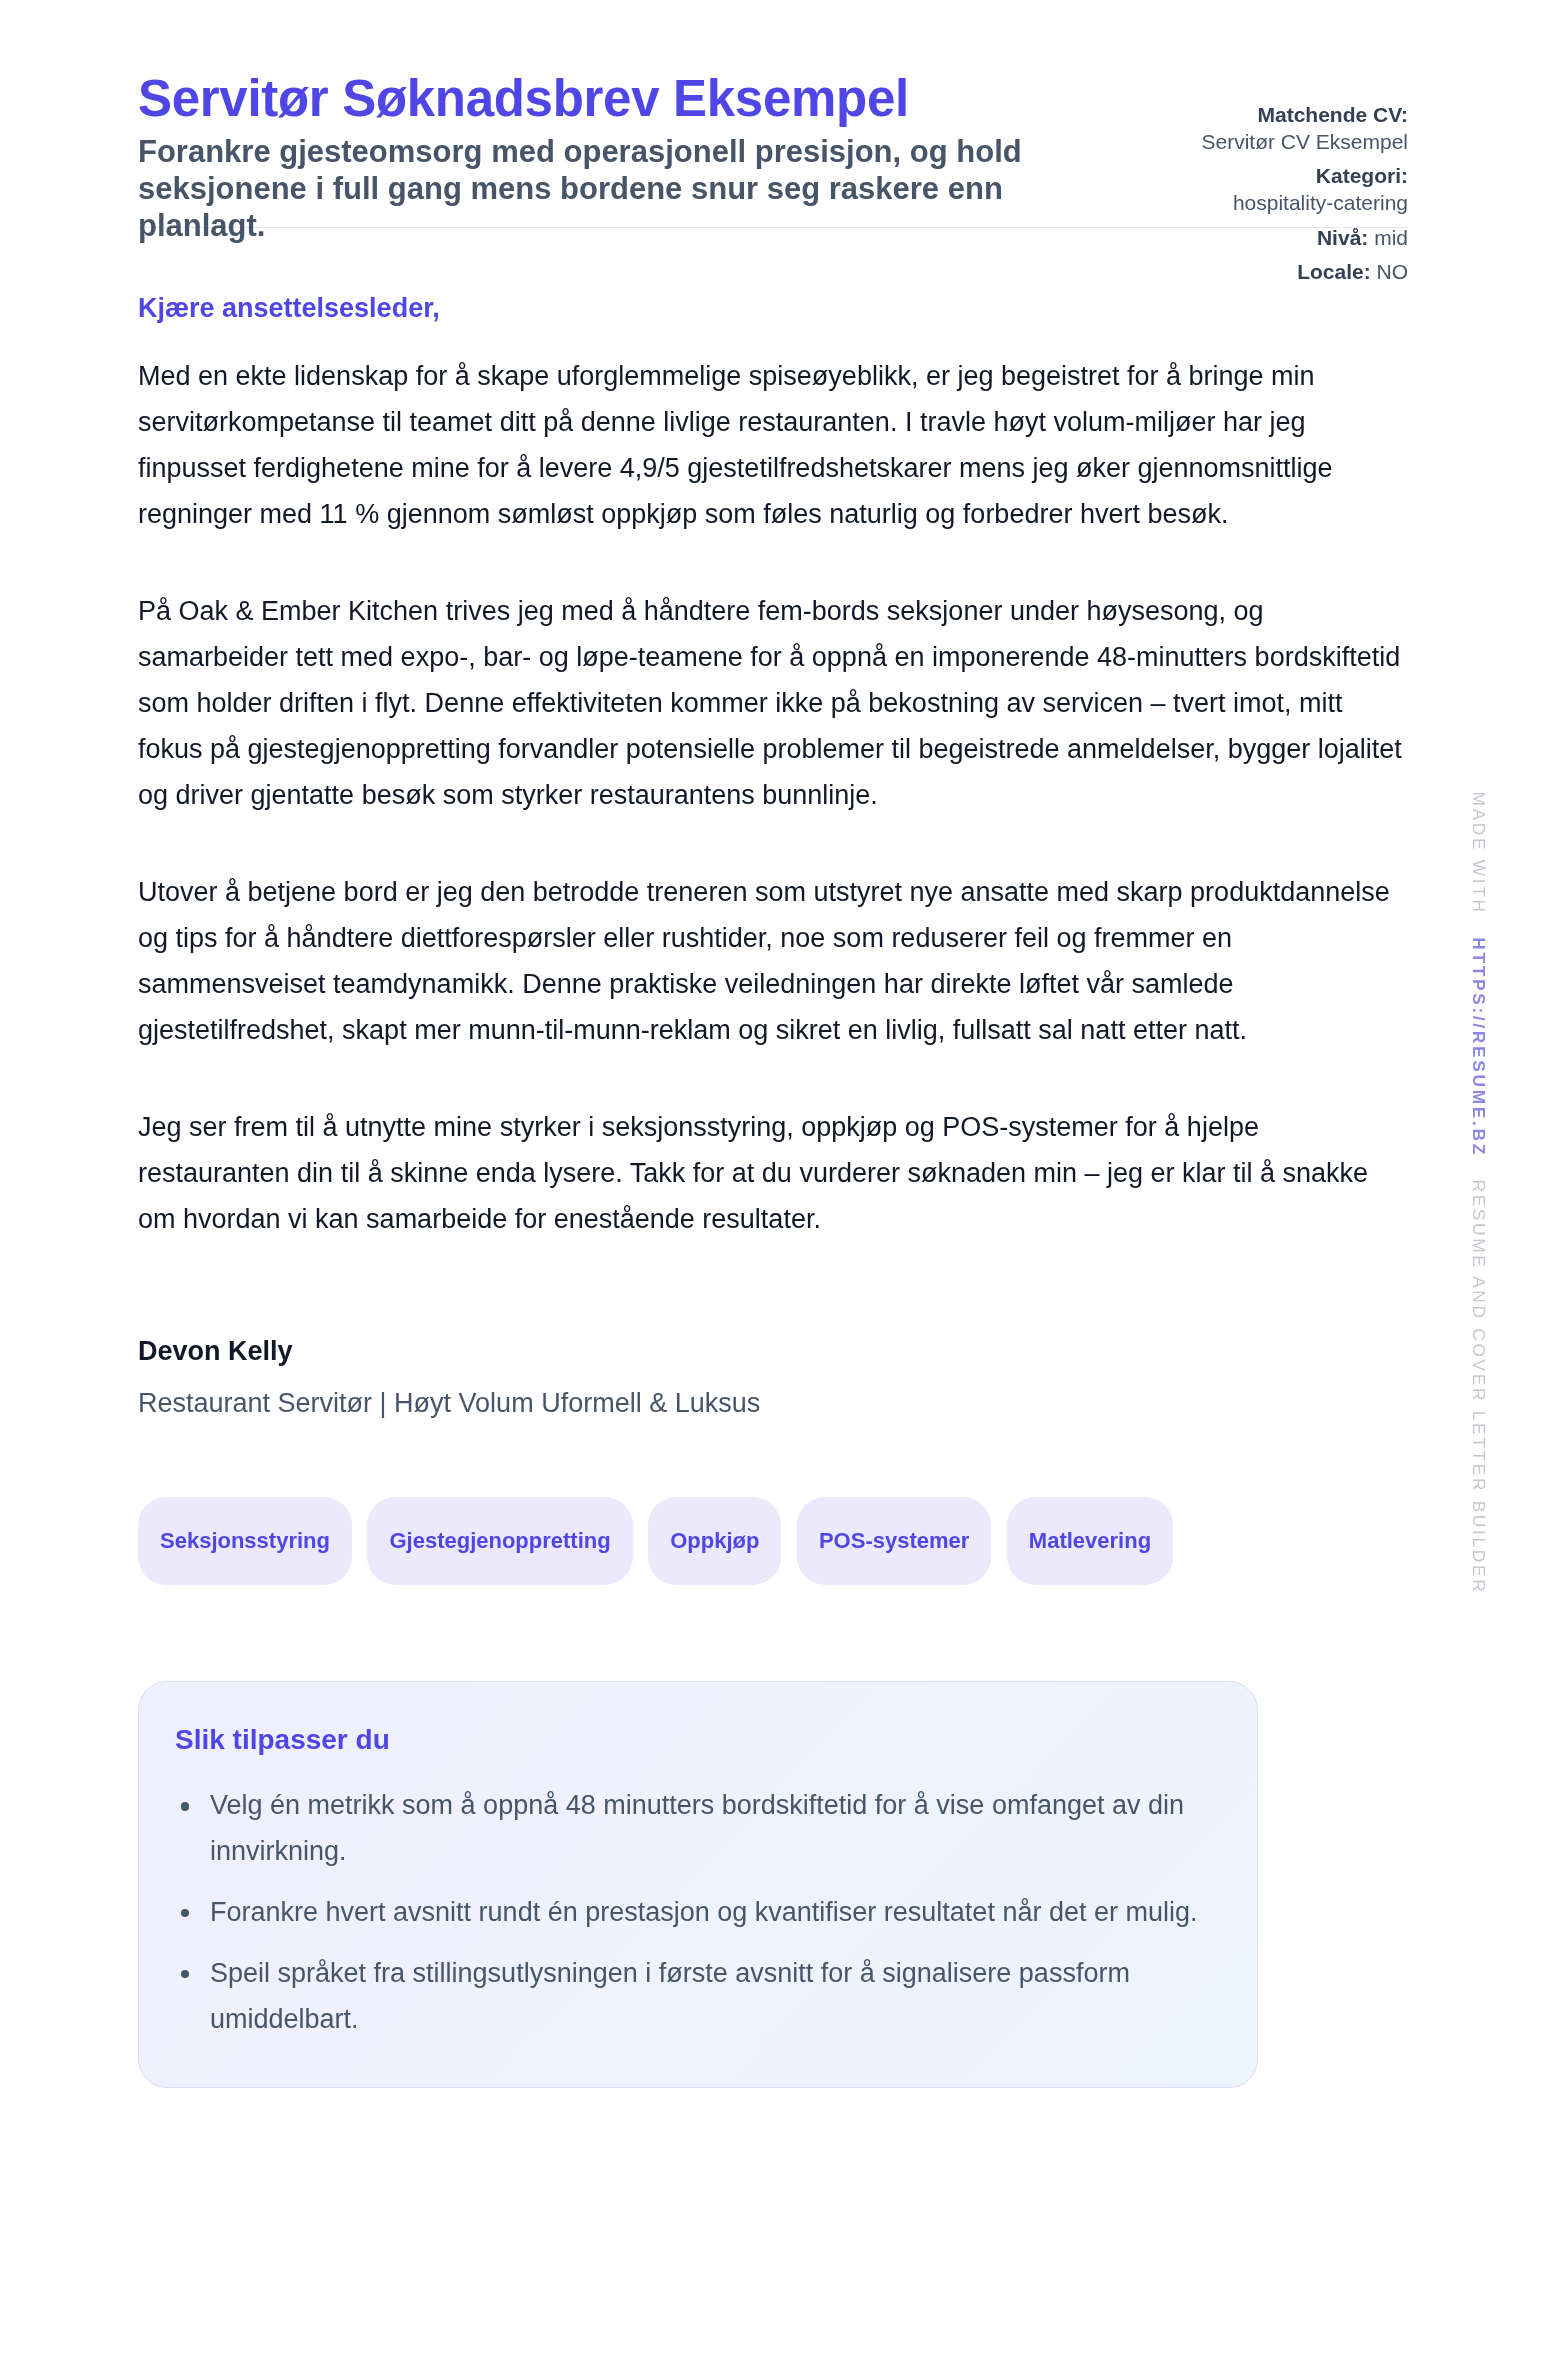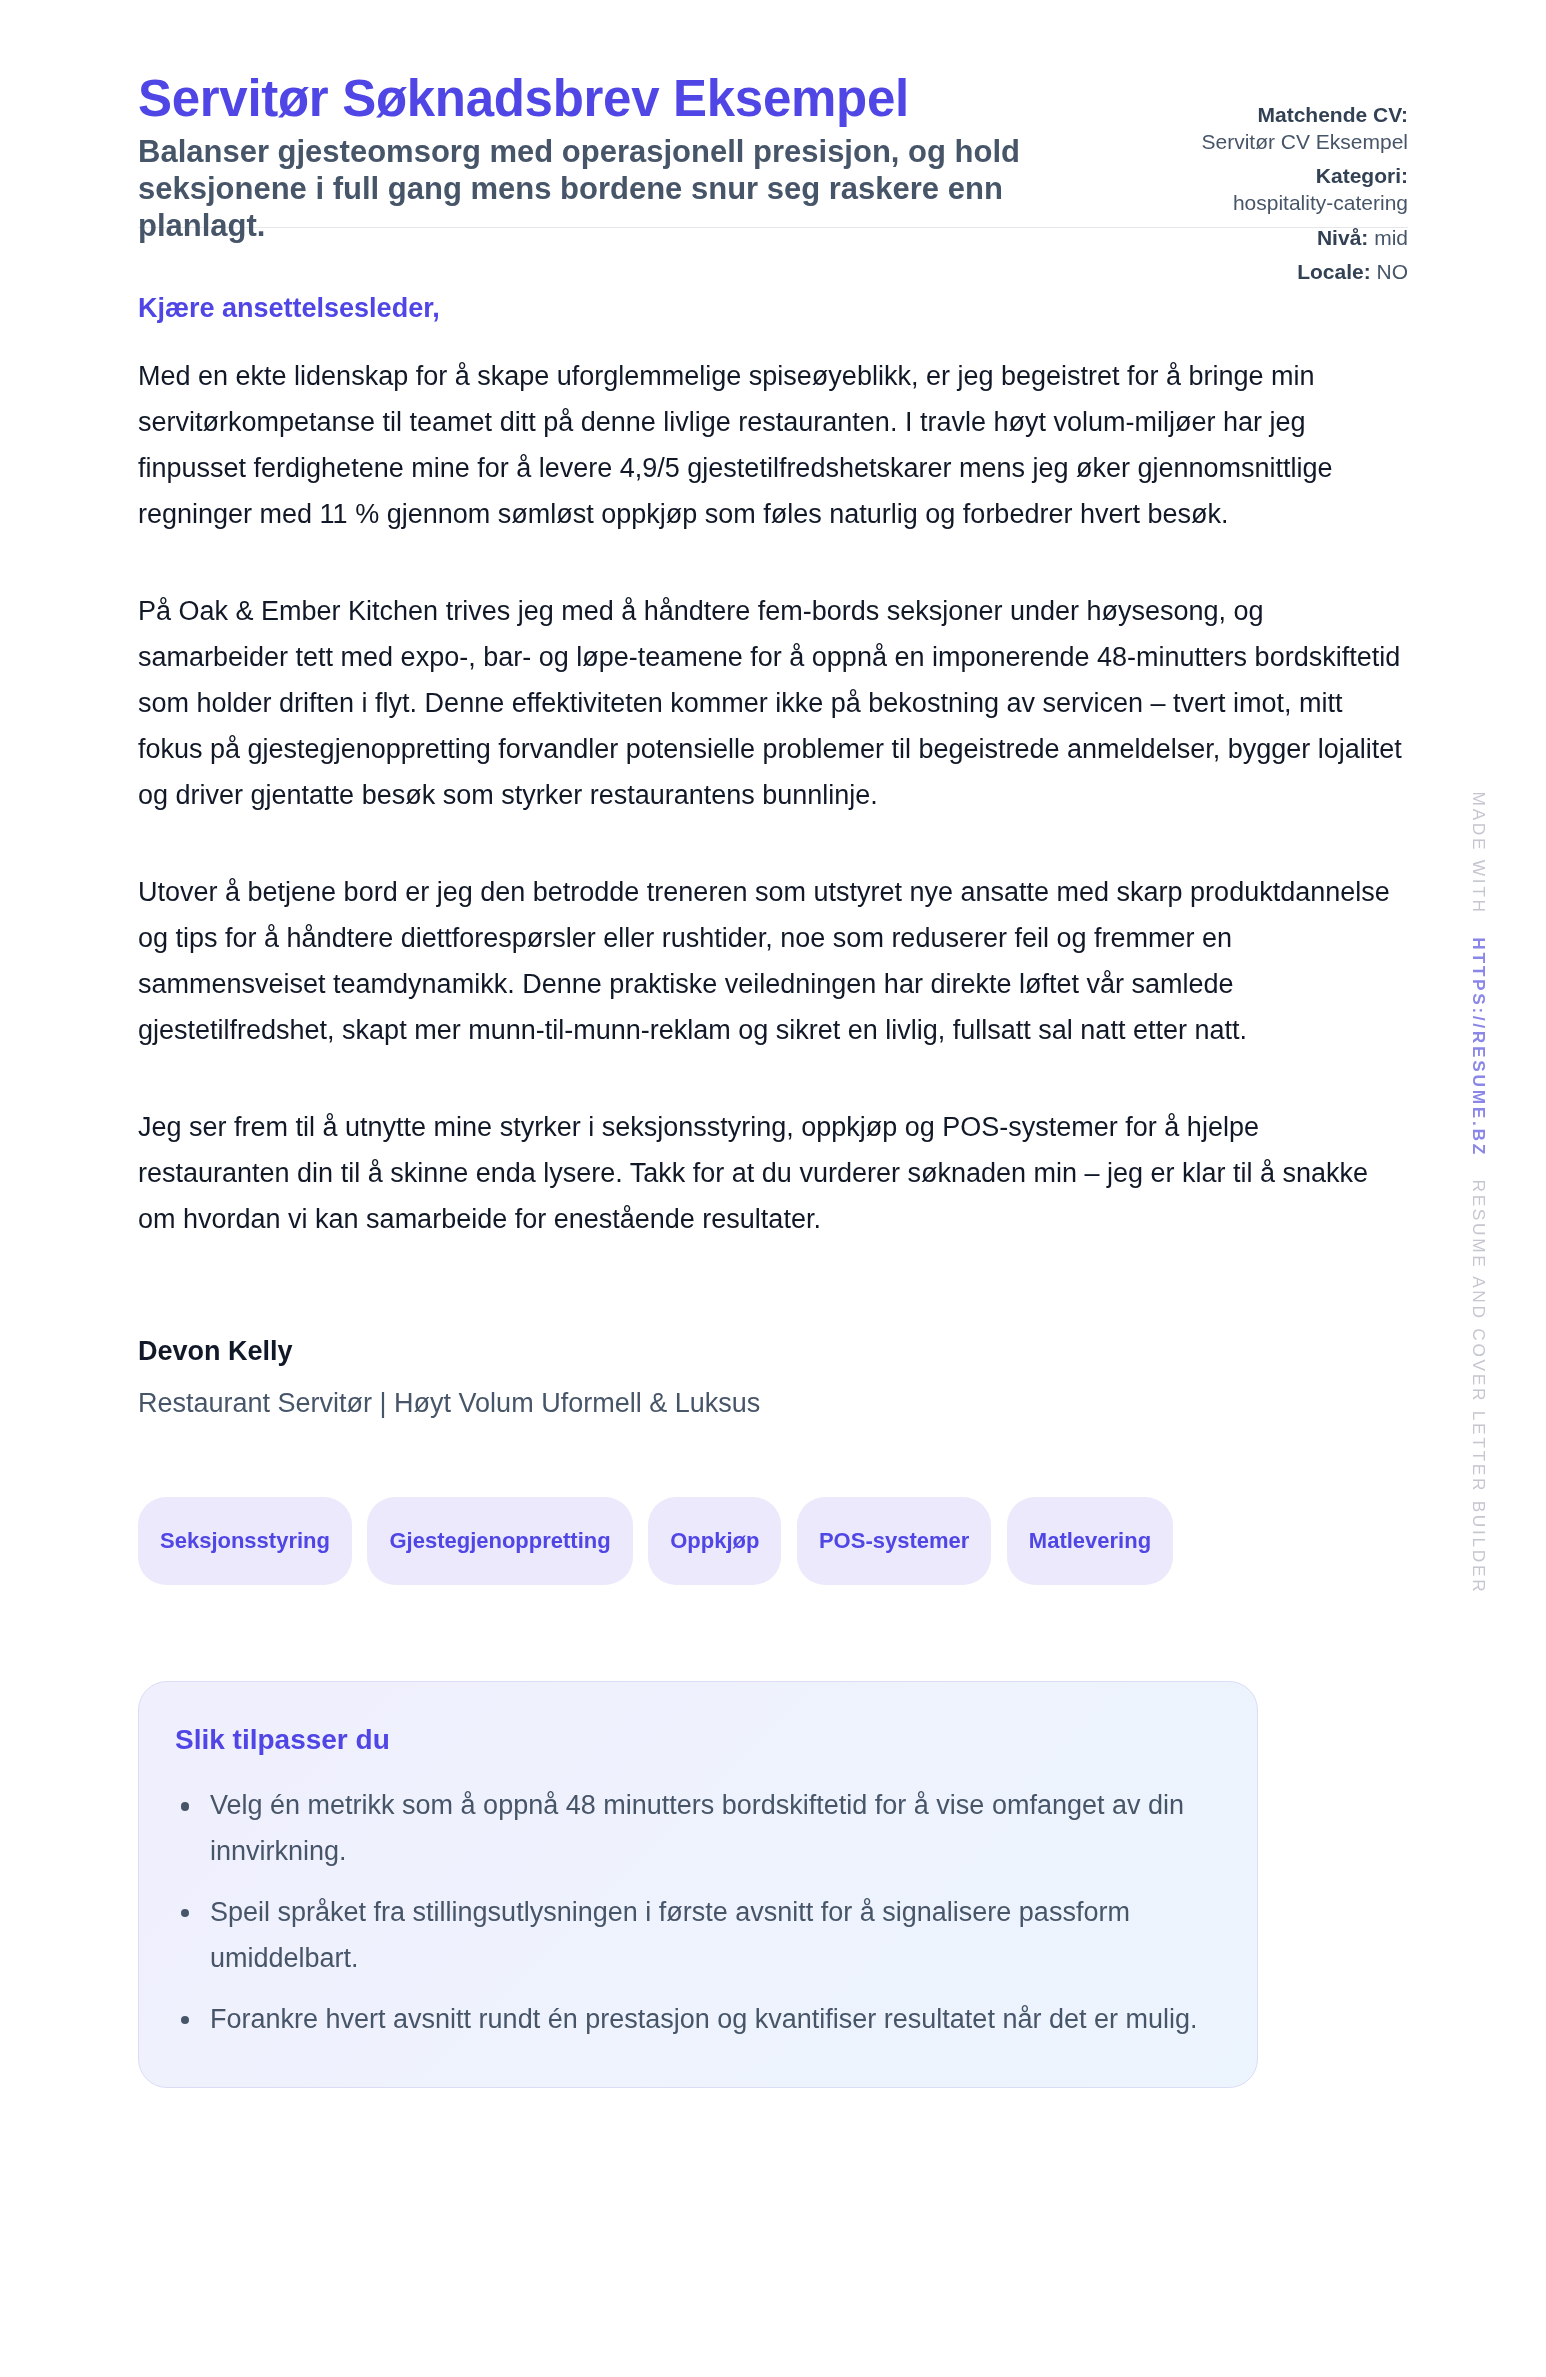--- a/index.html
+++ b/index.html
@@ -159,21 +159,21 @@
     font-weight: 700;
   }
 </style>
 </head>
 <body>
 
 <div class="page">
 
   <header class="header">
     <h1 class="title">Servitør Søknadsbrev Eksempel</h1>
-    <p class="subtitle">Balanser gjesteomsorg med operasjonell presisjon, og hold seksjonene i full gang mens bordene snur seg raskere enn planlagt.</p>
+    <p class="subtitle">Forankre gjesteomsorg med operasjonell presisjon, og hold seksjonene i full gang mens bordene snur seg raskere enn planlagt.</p>
 
     <div class="meta">
       <div class="row">
         <span class="lbl">Matchende CV:</span>
         <span class="block-val">Servitør CV Eksempel</span>
       </div>
       <div class="row">
         <span class="lbl">Kategori:</span>
         <span class="block-val">hospitality-catering</span>
       </div>
@@ -212,25 +212,25 @@
 
   <section class="tips">
     <h2 class="tips-title">Slik tilpasser du</h2>
     <ul>
       <li>
         <span class="bullet"></span>
         <span>Velg én metrikk som å oppnå 48 minutters bordskiftetid for å vise omfanget av din innvirkning.</span>
       </li>
       <li>
         <span class="bullet"></span>
-        <span>Speil språket fra stillingsutlysningen i første avsnitt for å signalisere passform umiddelbart.</span>
+        <span>Forankre hvert avsnitt rundt én prestasjon og kvantifiser resultatet når det er mulig.</span>
       </li>
       <li>
         <span class="bullet"></span>
-        <span>Forankre hvert avsnitt rundt én prestasjon og kvantifiser resultatet når det er mulig.</span>
+        <span>Speil språket fra stillingsutlysningen i første avsnitt for å signalisere passform umiddelbart.</span>
       </li>
     </ul>
   </section>
 </div>
 
 <div class="side-brand">
   <span>MADE WITH</span>&nbsp;&nbsp;
   <span class="link">HTTPS://RESUME.BZ</span>&nbsp;&nbsp;
   <span>RESUME AND COVER LETTER BUILDER</span>
 </div>

